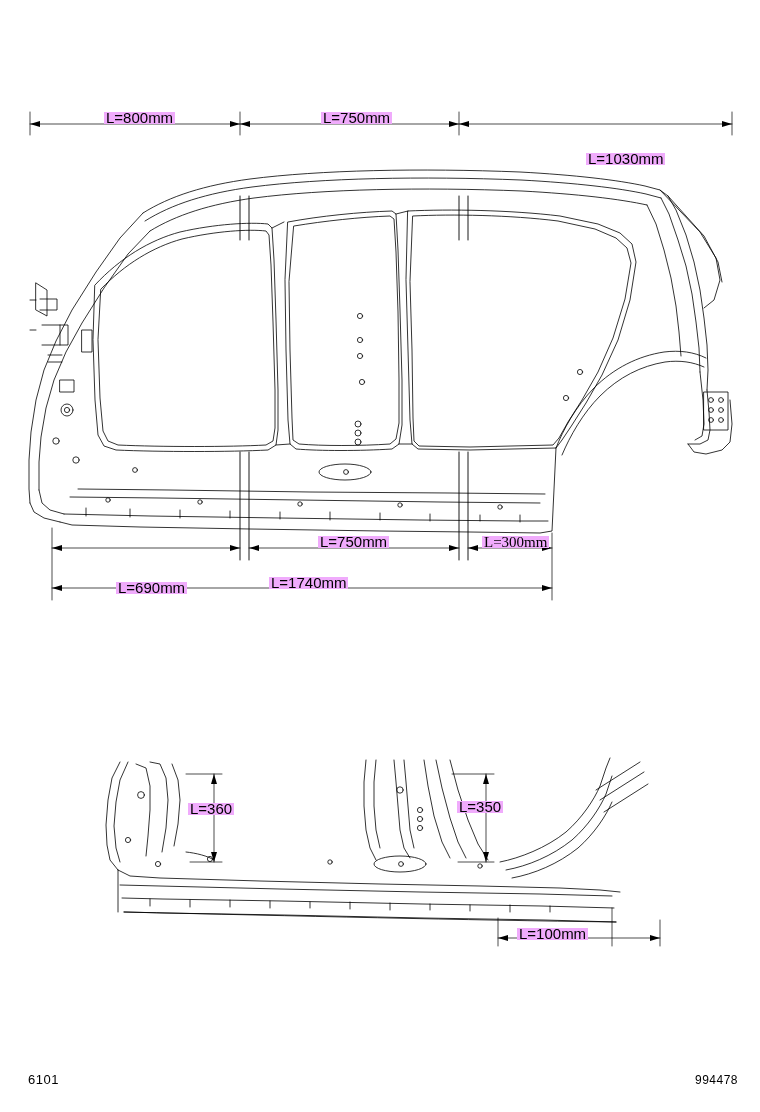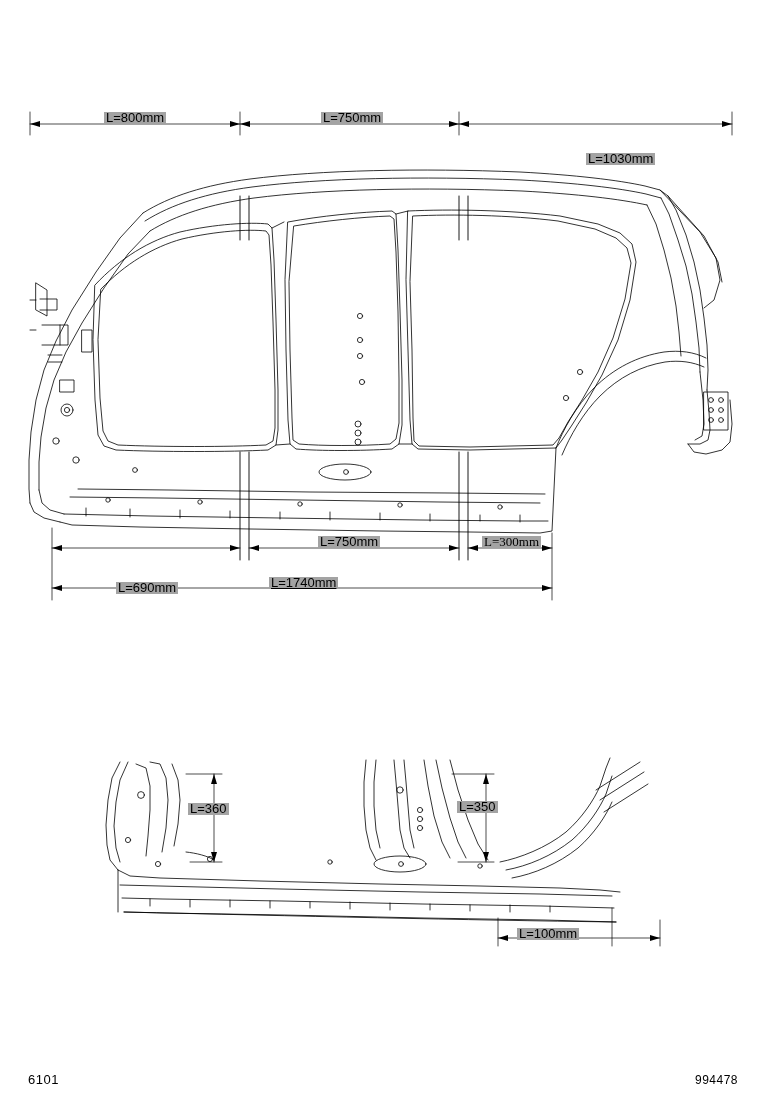--- a/index.html
+++ b/index.html
@@ -24,24 +24,24 @@
   }
   svg.sheet {
     position: absolute;
     left: 0;
     top: 0;
     width: 760px;
     height: 1112px;
   }
   .dimlabel {
     position: absolute;
-    font-size: 13px;
+    font-size: 15px;
     font-family: "Liberation Sans", sans-serif;
     color: #000;
-    background: #a3a3a3;
+    background: #f0abfc;
     padding: 0 2px;
     white-space: nowrap;
     line-height: 12px;
   }
   .footer-left {
     position: absolute;
     left: 28px;
     top: 1072px;
     font-size: 13px;
     letter-spacing: 0.5px;
@@ -317,21 +317,21 @@
   </svg>
 
   <div class="dimlabel" style="left:104px; top:112px;">L=800mm</div>
   <div class="dimlabel" style="left:321px; top:112px;">L=750mm</div>
   <div class="dimlabel" style="left:586px; top:112px;margin-top:41px;">L=1030mm</div>
 
   <div class="dimlabel" style="left:116px; top:536px;margin-top:46px;">L=690mm</div>
   <div class="dimlabel" style="left:318px; top:536px;">L=750mm</div>
   <div class="dimlabel" style="left:482px; top:536px;font-family:Liberation Serif, serif;">L=300mm</div>
 
-  <div class="dimlabel" style="left:269px; top:577px;text-decoration:underline;">L=1740mm</div>
+  <div class="dimlabel" style="left:269px; top:577px;">L=1740mm</div>
 
   <div class="dimlabel" style="left:188px; top:803px;">L=360</div>
   <div class="dimlabel" style="left:457px; top:801px;">L=350</div>
   <div class="dimlabel" style="left:517px; top:928px;">L=100mm</div>
 
   <div class="footer-left">6101</div>
   <div class="footer-right">994478</div>
 
 </div>
 

